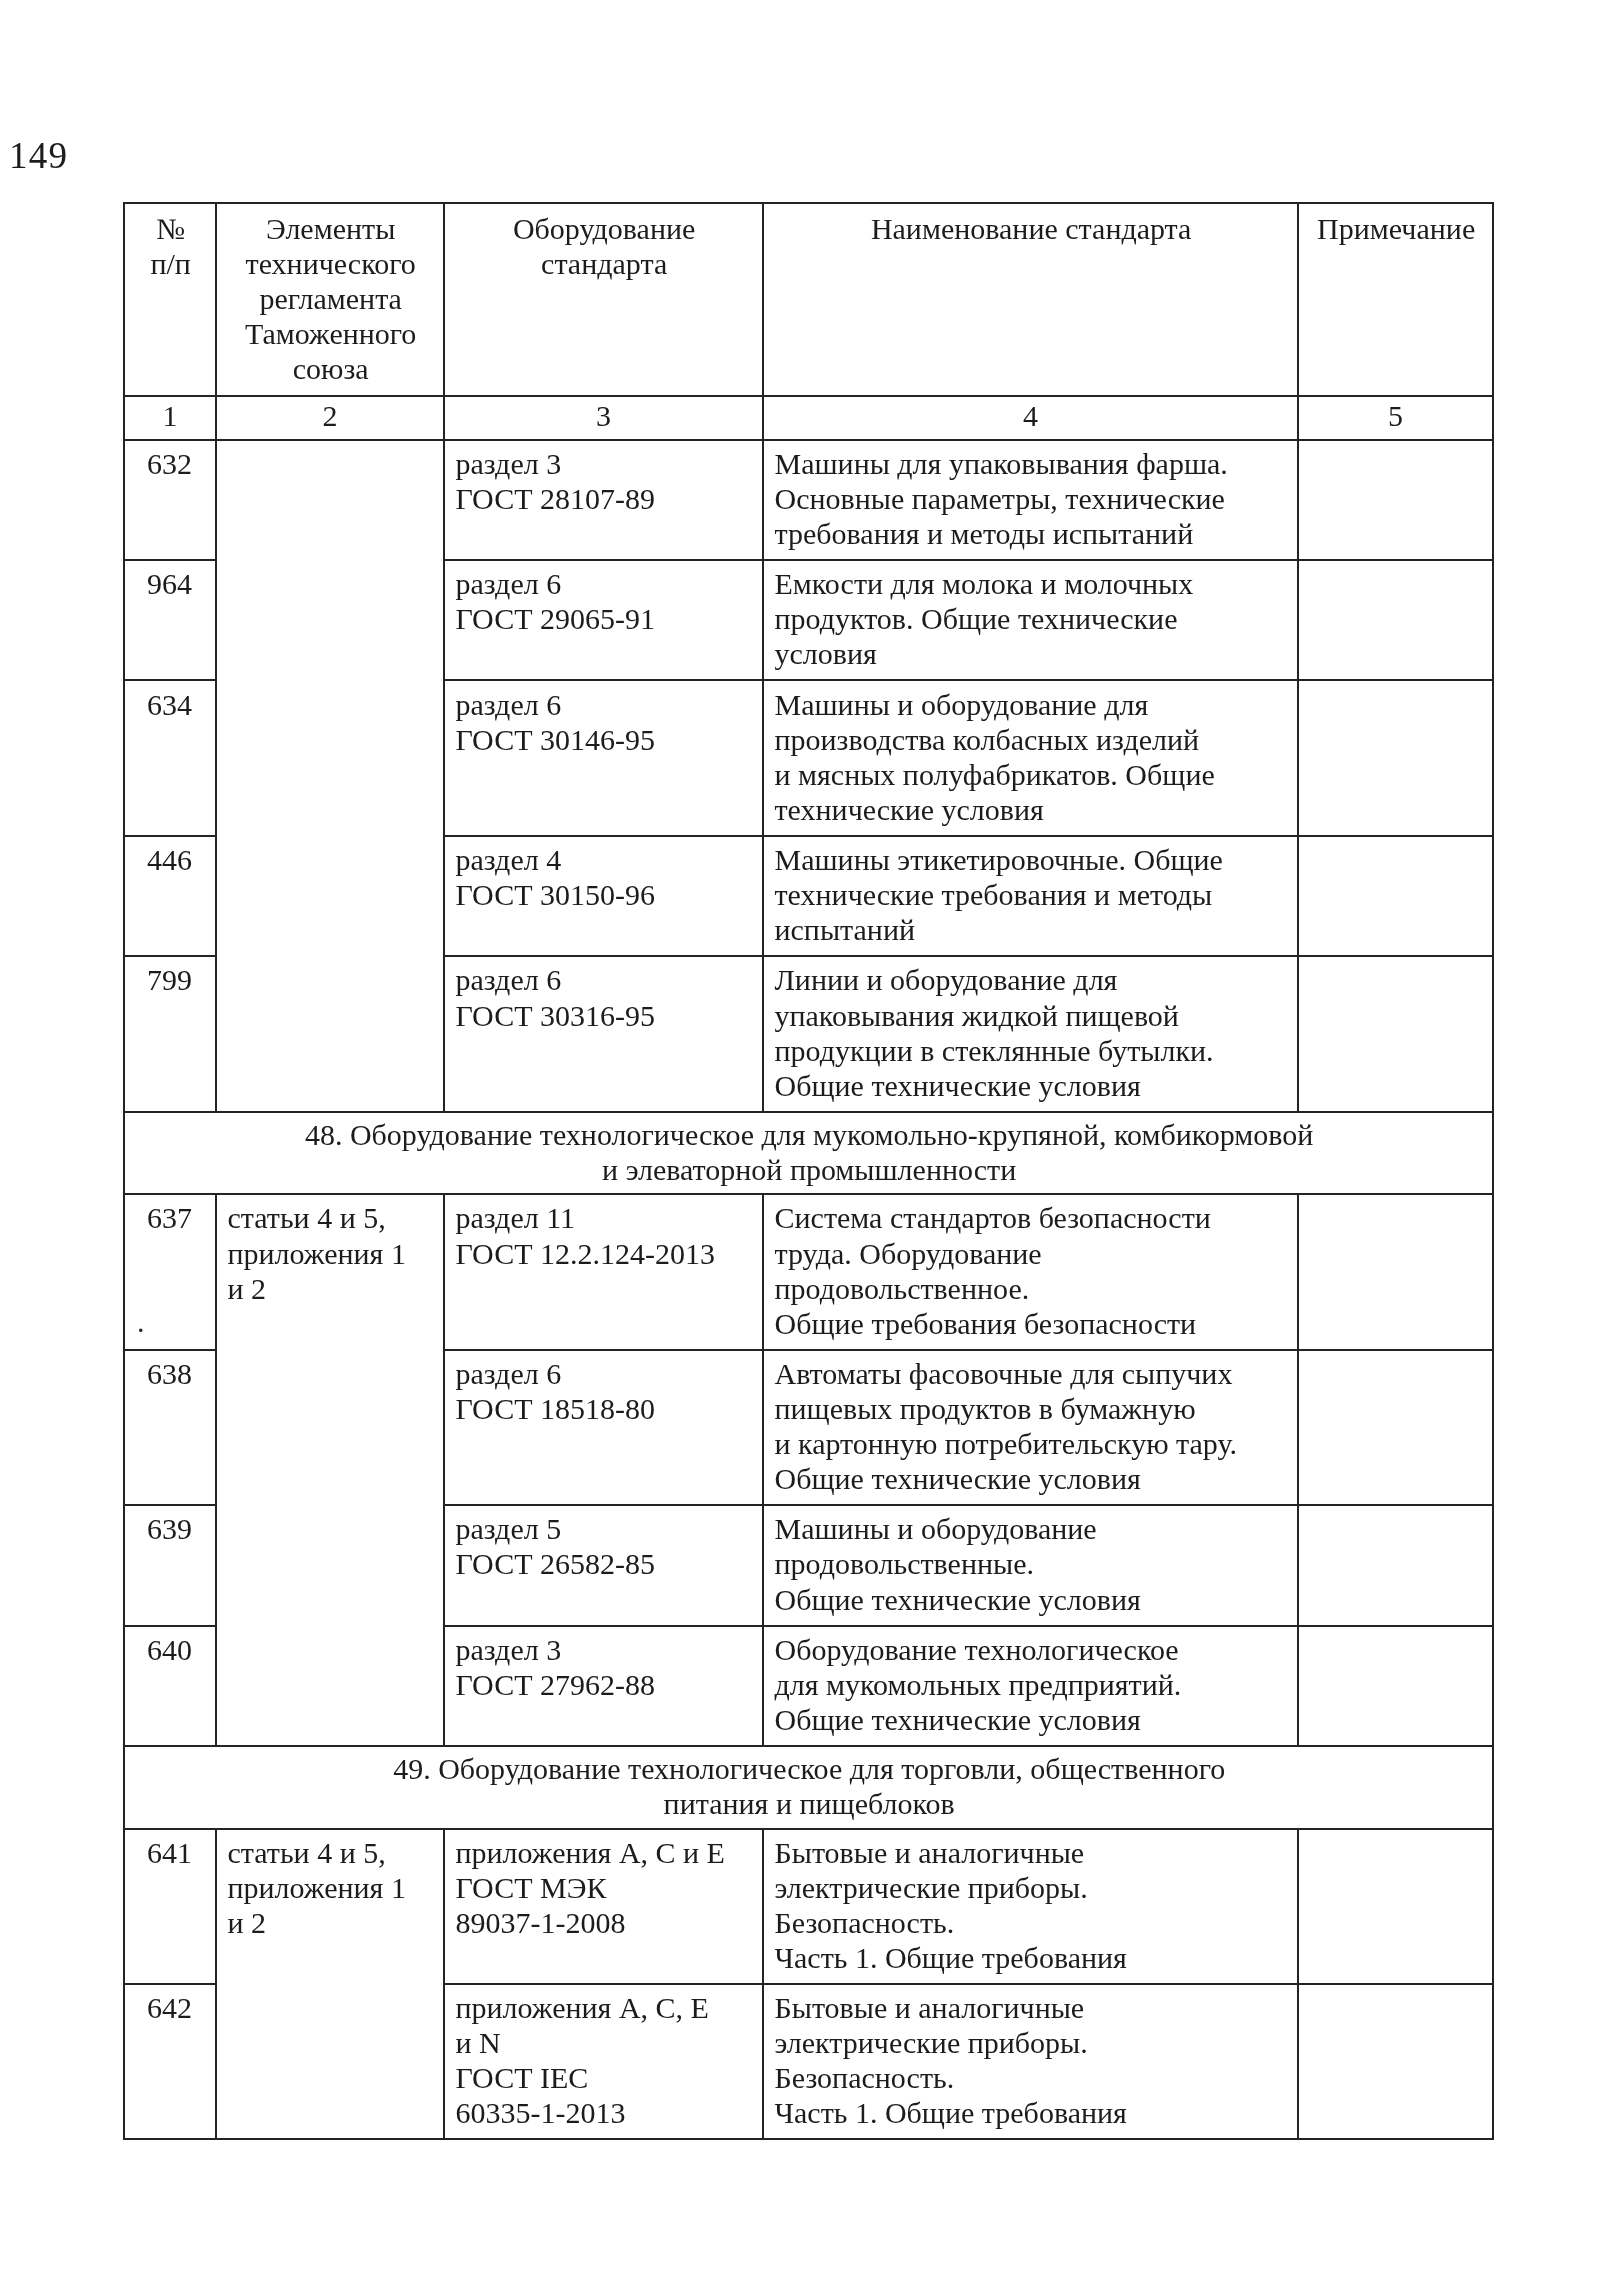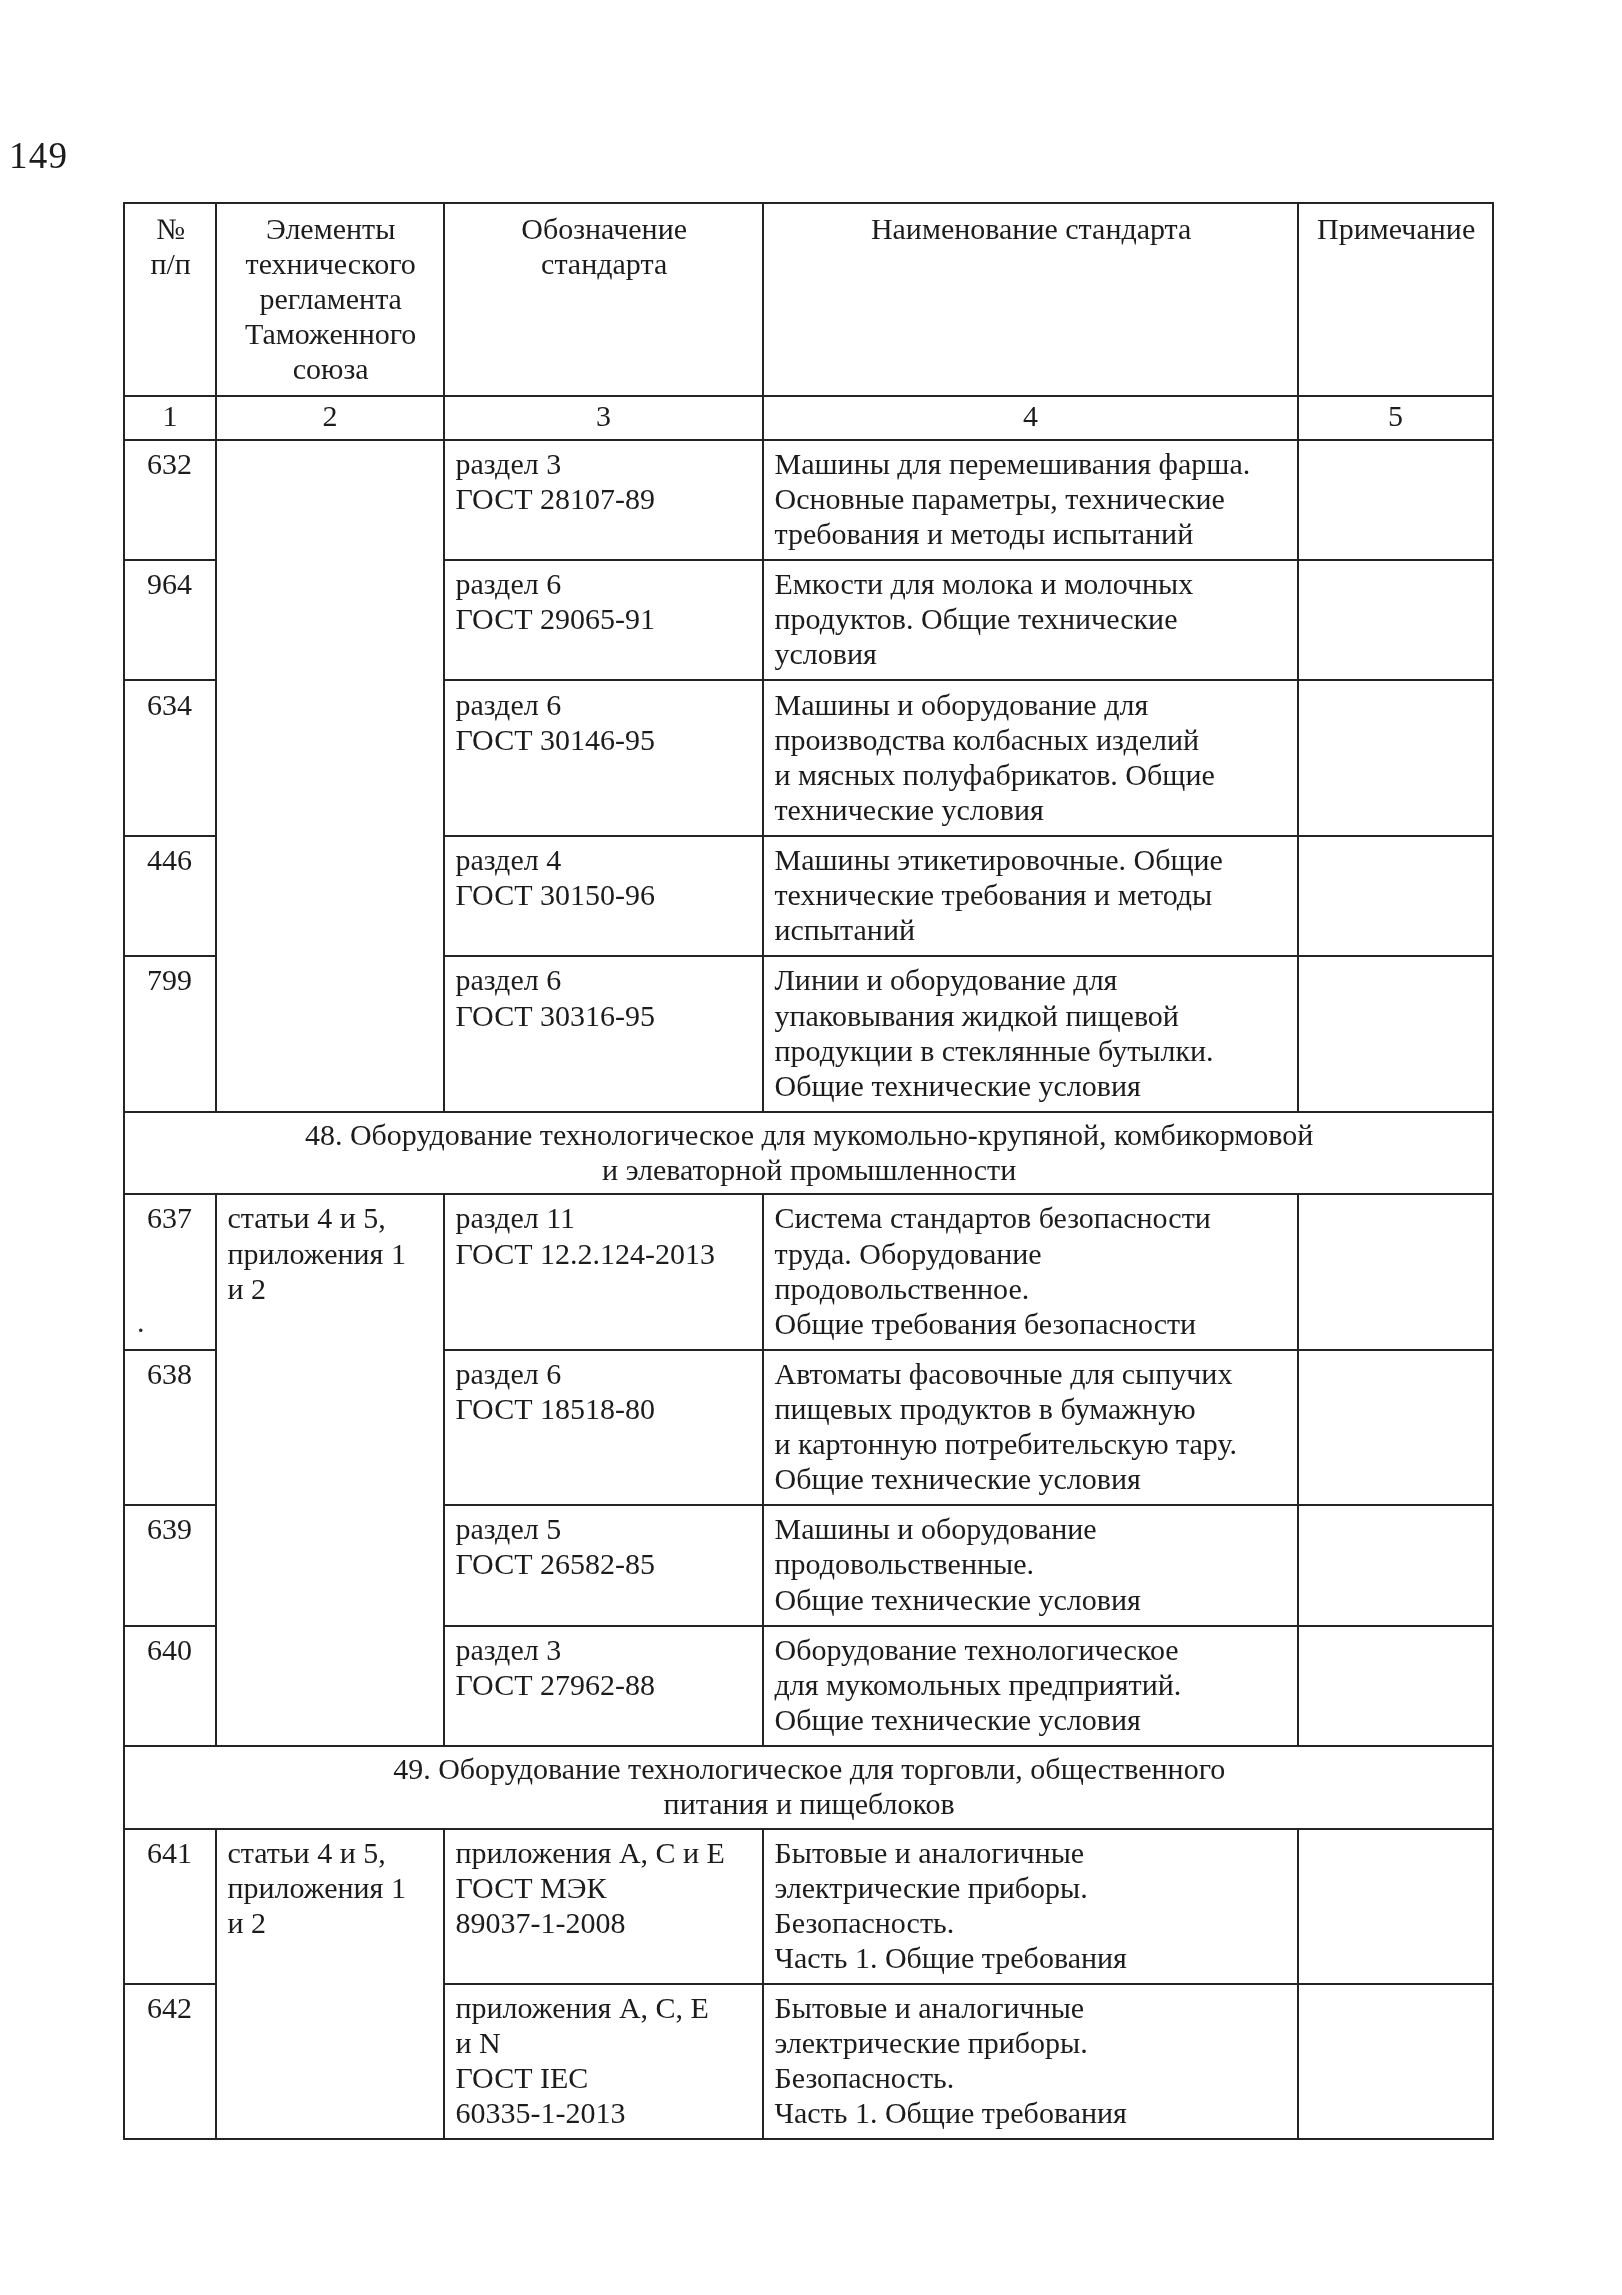--- a/index.html
+++ b/index.html
@@ -74,39 +74,39 @@
     <col style="width:228px">
     <col style="width:319px">
     <col style="width:535px">
     <col style="width:195px">
   </colgroup>
   <thead>
     <tr>
       <th>№
 п/п</th>
       <th>Элементы технического регламента Таможенного союза</th>
-      <th>Обозначение стандарта</th>
+      <th>Оборудование стандарта</th>
       <th>Наименование стандарта</th>
       <th>Примечание</th>
     </tr>
     <tr class="colnum-row">
       <td>1</td>
       <td>2</td>
       <td>3</td>
       <td>4</td>
       <td>5</td>
     </tr>
   </thead>
   <tbody>
       <tr>
         <td class="cell-num">632</td>
         <td class="cell-elements" rowspan="5"></td>
         <td class="cell-designation">раздел 3
 ГОСТ 28107-89</td>
-        <td class="cell-name">Машины для перемешивания фарша.
+        <td class="cell-name">Машины для упаковывания фарша.
 Основные параметры, технические
 требования и методы испытаний</td>
         <td class="cell-note"></td>
       </tr>
       <tr>
         <td class="cell-num">964</td>
         <td class="cell-designation">раздел 6
 ГОСТ 29065-91</td>
         <td class="cell-name">Емкости для молока и молочных
 продуктов. Общие технические

